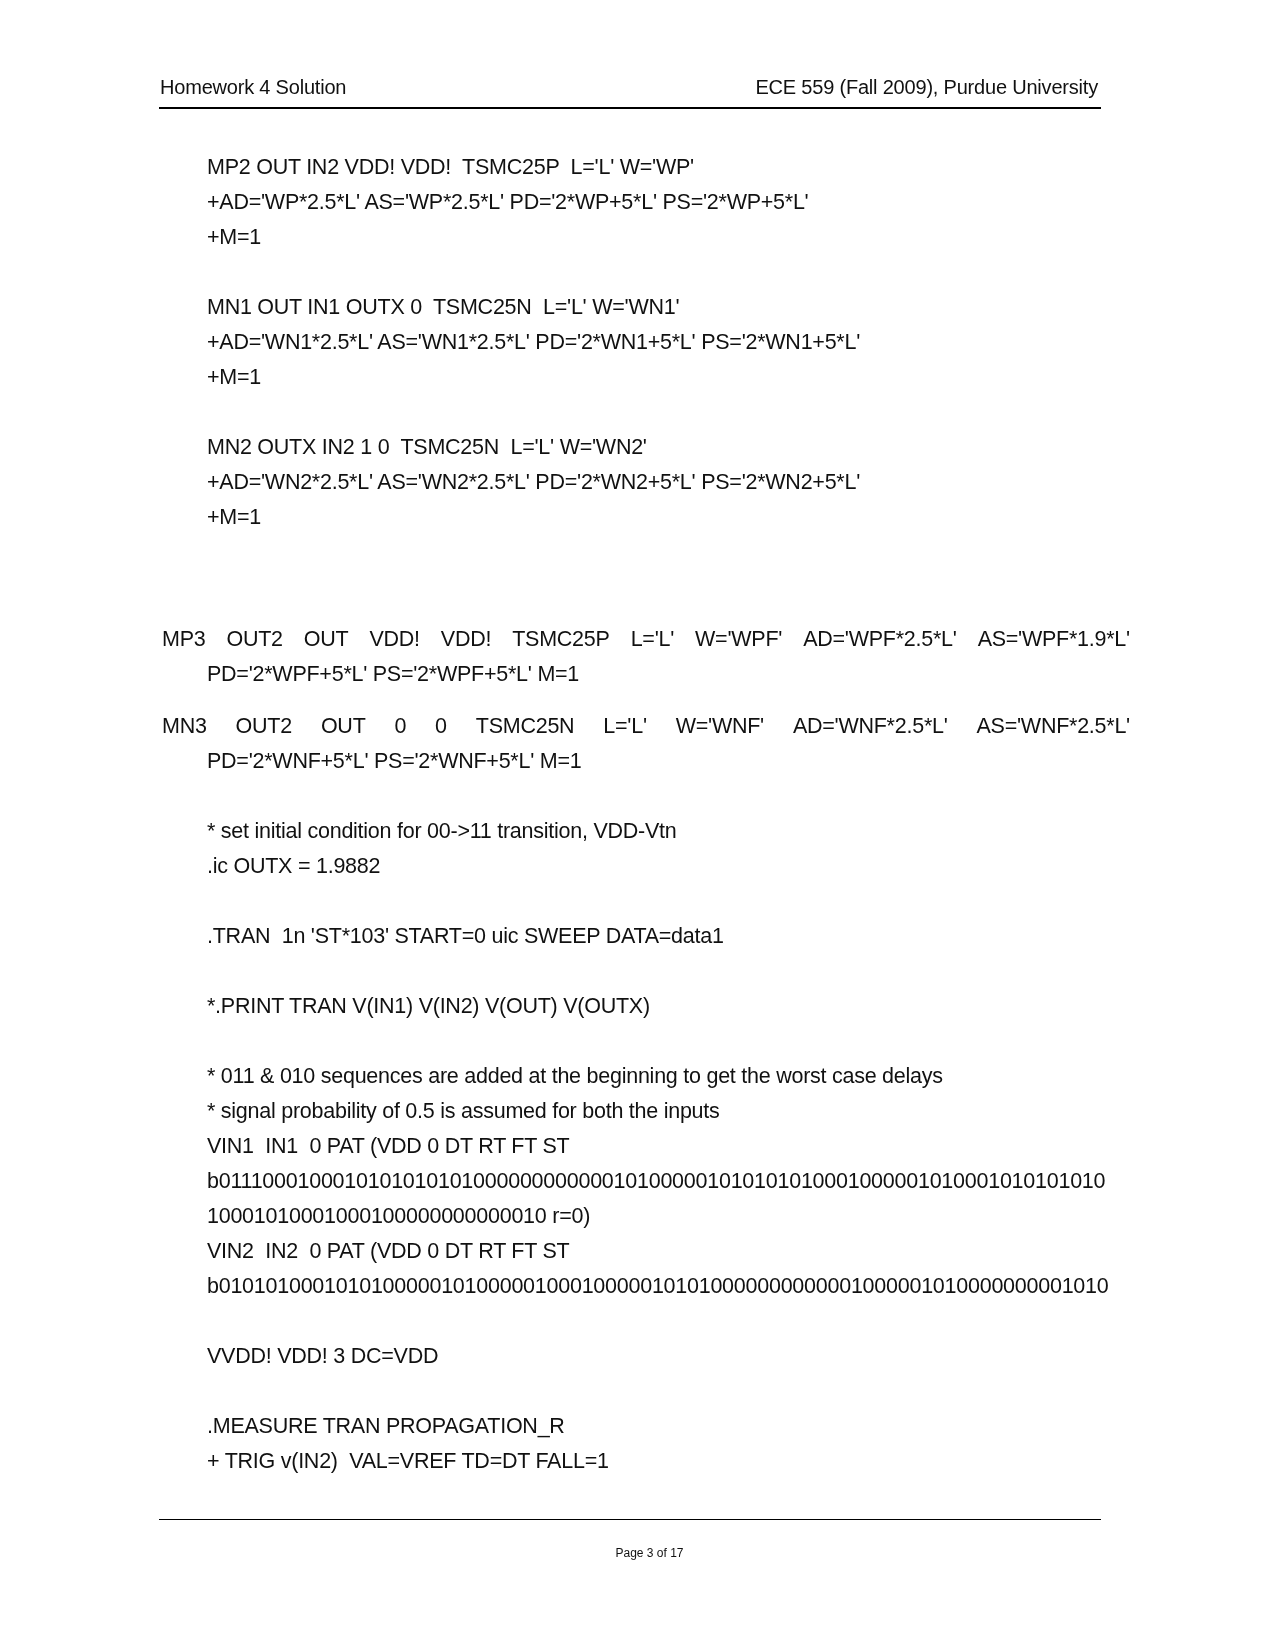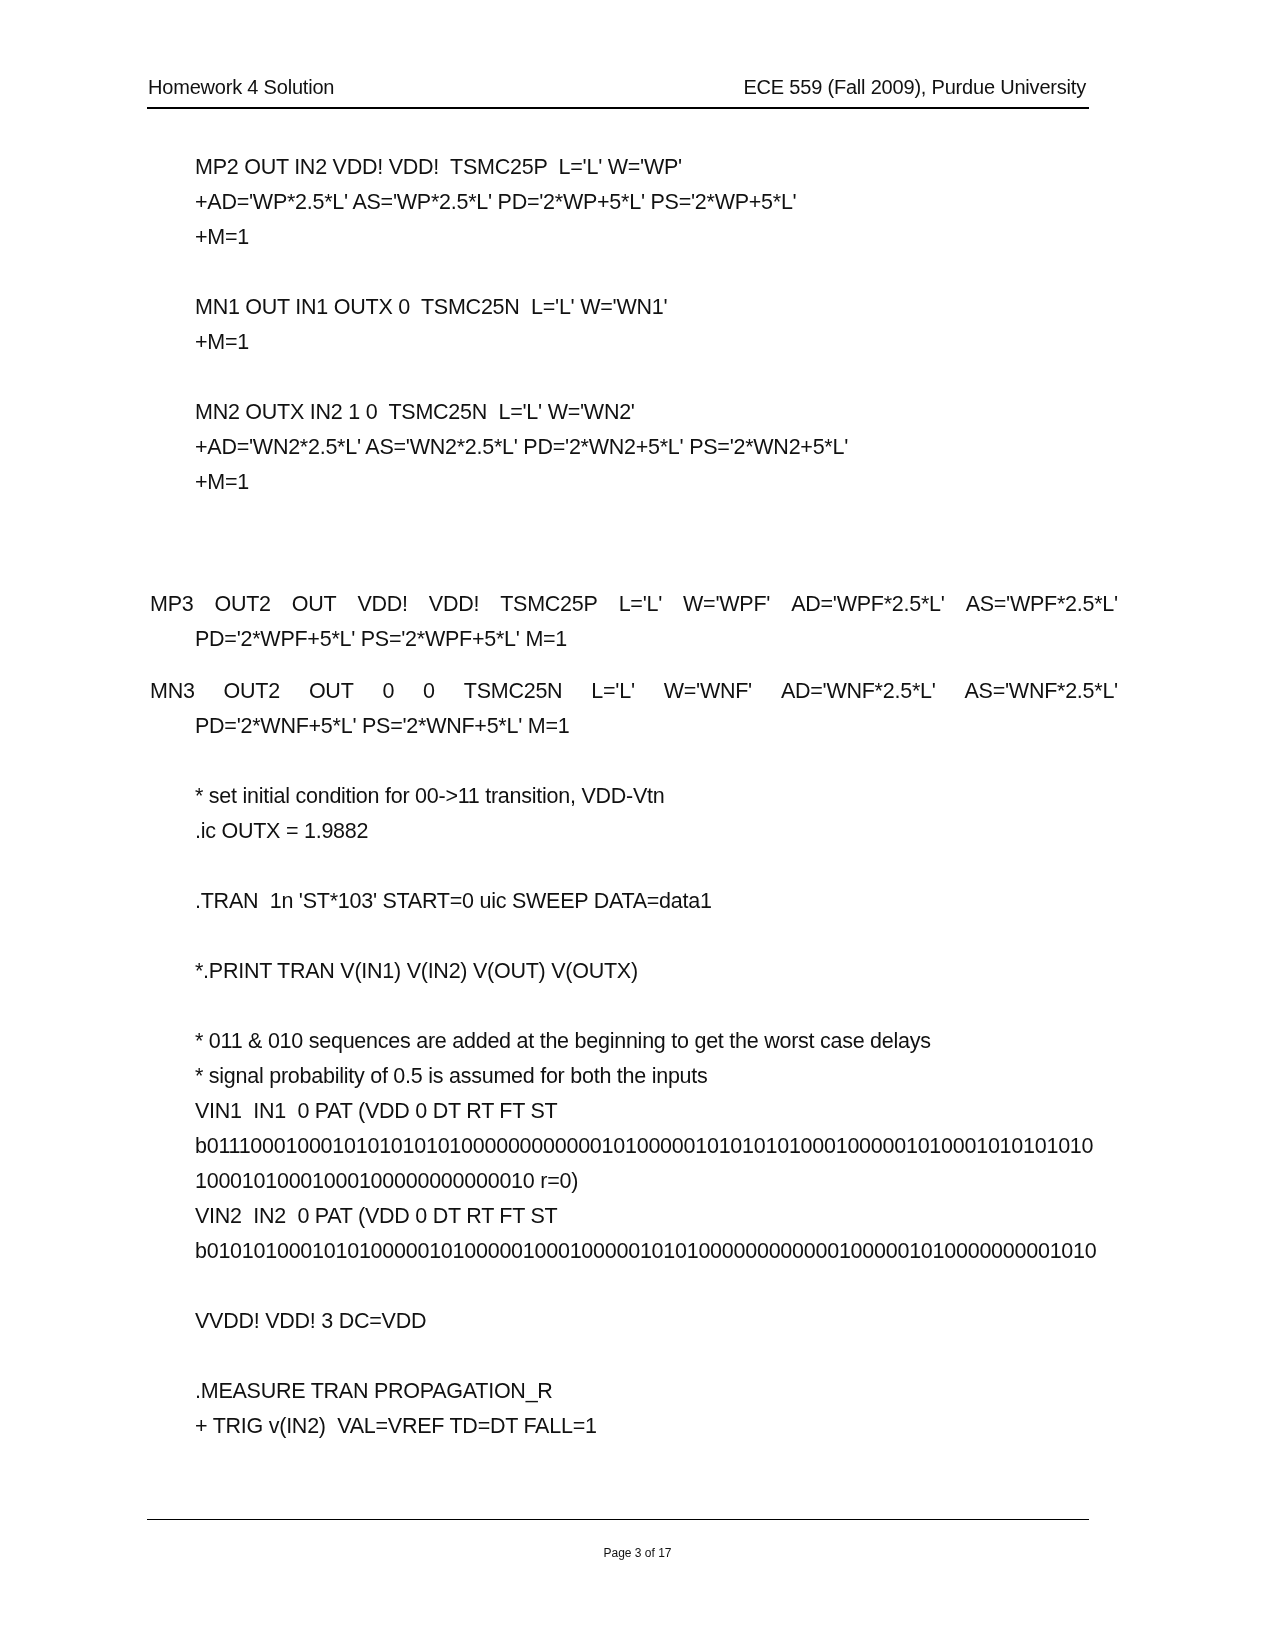--- a/index.html
+++ b/index.html
@@ -1,18 +1,18 @@
 <!DOCTYPE html>
 <html><head>
 <meta charset="utf-8">
 <style>
   html, body { margin: 0; padding: 0; background: #ffffff; }
   body { width: 1275px; height: 1650px; position: relative; overflow: hidden;
          font-family: "Liberation Sans", "DejaVu Sans", sans-serif; color: #111; }
-  .page { position: absolute; left: 0; top: 0; width: 1201px; height: 1650px; }
+  .page { position: absolute; left: 12px; top: 0; width: 1201px; height: 1650px; }
   .header { position: absolute; left: 148px; top: 72px; width: 942px; height: 34px; }
   .header .left, .header .right { position: absolute; top: 0; font-size: 20px; line-height: 30px; letter-spacing: -0.2px; }
   .header .left { left: 0; }
   .header .right { right: 4px; }
   .rule { position: absolute; left: 147px; width: 942px; background: #000; }
   .rule.top { top: 107px; height: 2px; }
   .rule.bottom { top: 1519px; height: 1px; }
   .body { position: absolute; left: 150px; top: 150px; width: 970px; font-size: 21.5px; line-height: 35px; letter-spacing: -0.25px; }
   .line { white-space: pre; height: 35px; margin-left: 45px; }
   .just { display: flex; justify-content: space-between; width: 968px; white-space: pre; height: 35px; margin-top: 17px; }
@@ -30,37 +30,38 @@
     <span class="right">ECE 559 (Fall 2009), Purdue University</span>
   </div>
   <div class="rule top"></div>
 
   <div class="body">
     <div class="line">MP2 OUT IN2 VDD! VDD!  TSMC25P  L='L' W='WP'</div>
     <div class="line">+AD='WP*2.5*L' AS='WP*2.5*L' PD='2*WP+5*L' PS='2*WP+5*L'</div>
     <div class="line">+M=1</div>
     <div class="gap"></div>
     <div class="line">MN1 OUT IN1 OUTX 0  TSMC25N  L='L' W='WN1'</div>
+    <div class="line">+AD='WN1*2.5*L' AS='WN1*2.5*L' PD='2*WN1+5*L' PS='2*WN1+5*L'</div>
     <div class="line">+M=1</div>
     <div class="gap"></div>
     <div class="line">MN2 OUTX IN2 1 0  TSMC25N  L='L' W='WN2'</div>
     <div class="line">+AD='WN2*2.5*L' AS='WN2*2.5*L' PD='2*WN2+5*L' PS='2*WN2+5*L'</div>
     <div class="line">+M=1</div>
     <div class="gap2"></div>
     <div class="just">
       <span>MP3</span>
       <span>OUT2</span>
       <span>OUT</span>
       <span>VDD!</span>
       <span>VDD!</span>
       <span>TSMC25P</span>
       <span>L='L'</span>
       <span>W='WPF'</span>
       <span>AD='WPF*2.5*L'</span>
-      <span>AS='WPF*2.5*L'</span>
+      <span>AS='WPF*1.9*L'</span>
     </div>
     <div class="line">PD='2*WPF+5*L' PS='2*WPF+5*L' M=1</div>
     <div class="just">
       <span>MN3</span>
       <span>OUT2</span>
       <span>OUT</span>
       <span>0</span>
       <span>0</span>
       <span>TSMC25N</span>
       <span>L='L'</span>

